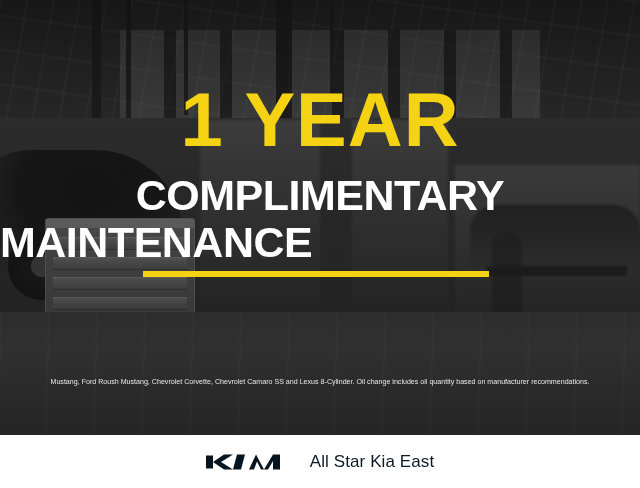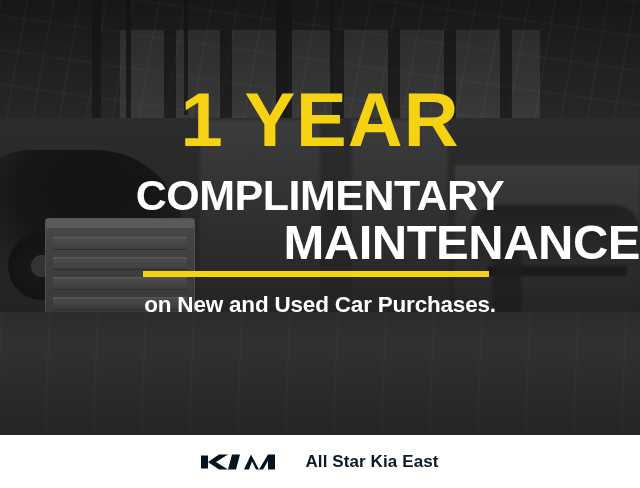--- a/index.html
+++ b/index.html
@@ -168,22 +168,22 @@
     font-size: 43px;
     line-height: 43px;
     font-weight: bold;
     letter-spacing: -0.5px;
     color: #ffffff;
   }
 
   .headline-3 {
     position: absolute;
     left: 0; top: 221px; width: 640px;
-    text-align: right;
-    font-size: 49px;
+    text-align: left;
+    font-size: 43px;
     line-height: 43px;
     font-weight: bold;
     letter-spacing: -0.5px;
     color: #ffffff;
   }
 
   .divider {
     position: absolute;
     left: 143px; top: 271px;
     width: 346px; height: 6px;
@@ -220,21 +220,21 @@
     background: #ffffff;
     display: flex;
     align-items: center;
     justify-content: center;
     gap: 22px;
     z-index: 6;
   }
   .kia-mark { display: block; }
   .dealer-name {
     font-size: 17px;
-    font-weight: bold;
+    font-weight: normal;
     color: #0b1a26;
     letter-spacing: .1px;
     font-family: "Liberation Sans", sans-serif;
   }
 </style>
 </head>
 <body>
 
 <div class="banner">
 
@@ -283,24 +283,24 @@
 
     <div class="headline-1">1 YEAR</div>
 
     <div class="headline-2">COMPLIMENTARY</div>
 
     <div class="headline-3">MAINTENANCE</div>
 
     <div class="divider"></div>
 
     <div class="subhead">
-      <div>on New and Used Car Purchases.</div>
     </div>
 
     <div class="disclaimer">
+      <div>Mustang, Ford Roush Mustang, Chevrolet Corvette, Chevrolet Camaro SS and Lexus 8-Cylinder. Oil change includes oil quantity based on manufacturer recommendations.</div>
     </div>
 
   </div>
 
   <div class="footer">
 
     <span>
       <svg class="kia-mark" width="82" height="22" viewBox="0 0 164 44" aria-hidden="true">
         <g fill="#05141F">
 

